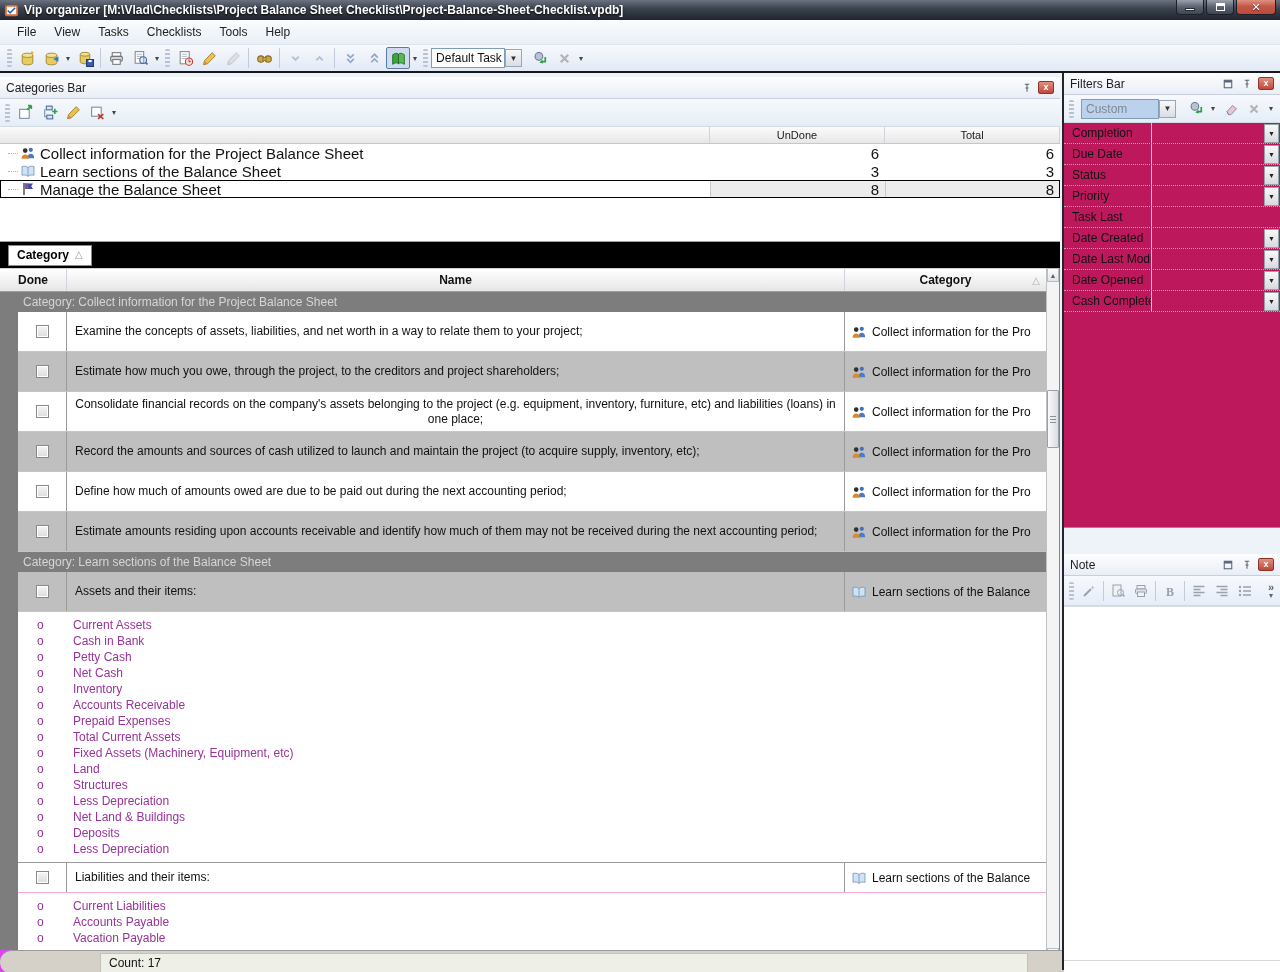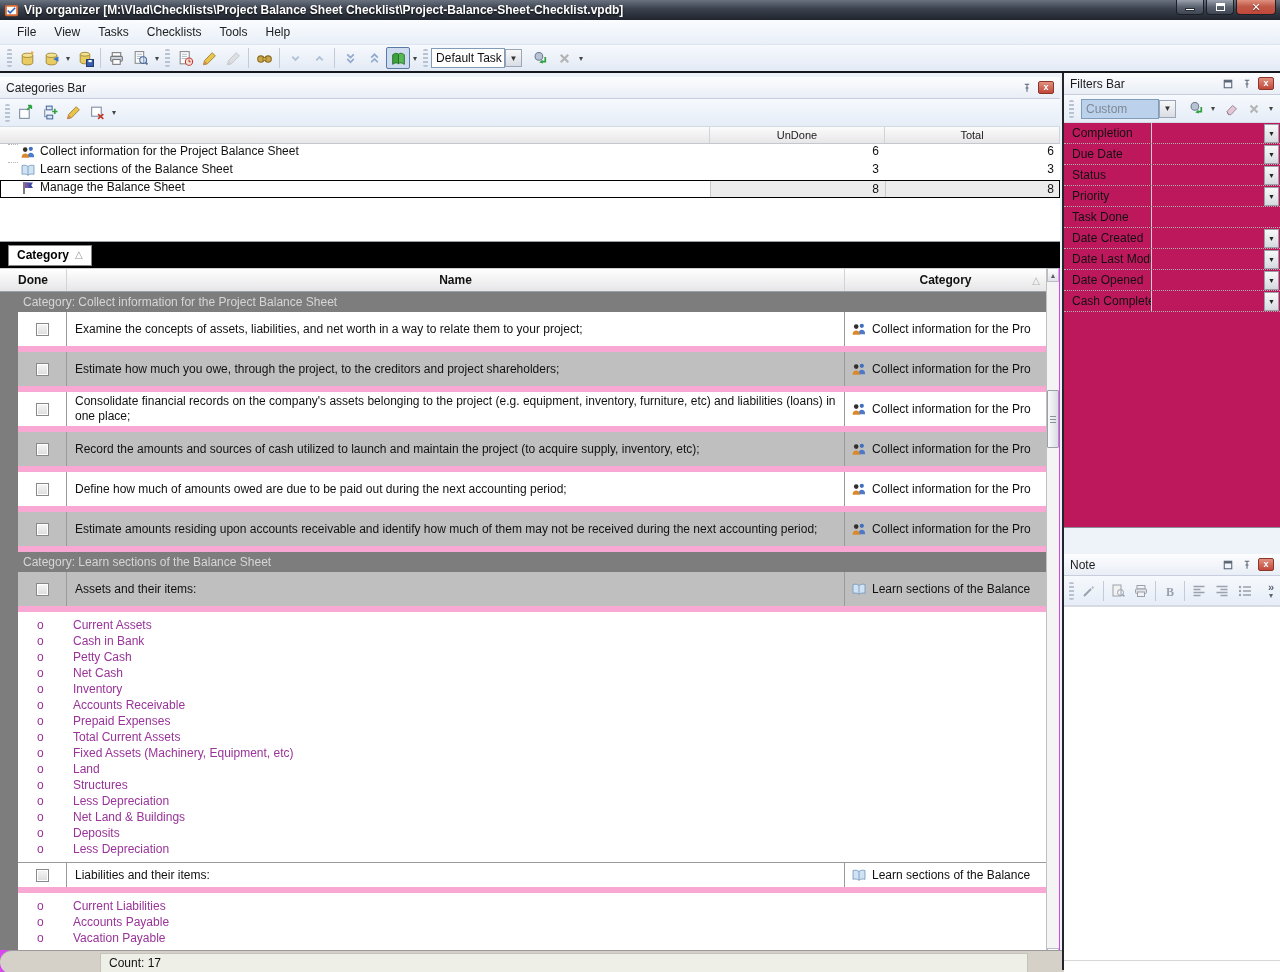--- a/index.html
+++ b/index.html
@@ -47,21 +47,21 @@
   .pt-btn{width:16px;height:14px;display:flex;align-items:center;justify-content:center;margin-left:3px;border:1px solid transparent;}
   .pt-close{width:16px;height:13px;background:linear-gradient(#e09180,var(--close-red));border:1px solid #8e352a;border-radius:2px;color:#fff;font-size:9px;font-weight:bold;display:flex;align-items:center;justify-content:center;margin-left:3px;line-height:1;}
   .panel-toolbar{background:linear-gradient(#f6f9fd,#e6edf7);display:flex;align-items:center;border-bottom:1px solid #d4dae4;}
 
   
   .categories-panel{position:absolute;left:0;top:0;width:1060px;height:165px;background:#fff;border-bottom:1px solid #9aa0aa;}
   .categories-panel .panel-toolbar{height:28px;padding:0 2px;}
   .cat-grid-header{height:17px;display:flex;background:linear-gradient(#fbfbfb,#e7e7e9);border-bottom:1px solid #c4c8ce;font-size:11px;color:#222;}
   .cgh-label{flex:1;border-right:1px solid #d0d4da;}
   .cgh-col{width:175px;text-align:center;border-right:1px solid #d0d4da;padding-top:2px;}
-  .cat-row{height:18px;display:flex;align-items:flex-start;font-size:12px;position:relative;}
+  .cat-row{height:18px;display:flex;align-items:center;font-size:15px;position:relative;}
   .cat-row .tree-dots{width:10px;height:0;border-top:1px dotted #b4b4b4;margin-left:8px;}
   .cat-row .cicon{width:16px;height:16px;margin:0 4px 0 2px;flex:none;}
   .cat-row .clabel{flex:1;white-space:nowrap;overflow:hidden;}
   .cat-row .cnum{width:175px;text-align:right;padding-right:6px;flex:none;}
   .cat-row.selected{outline:1px solid #000;outline-offset:-1px;background:#fff;}
   .cat-row.selected .cnum{background:#ececec;border-left:1px solid #c8c8c8;height:100%;display:flex;align-items:center;justify-content:flex-end;}
 
   
   .band{position:absolute;left:0;top:165px;width:1060px;height:26px;background:var(--band-bg);display:flex;align-items:center;padding-left:8px;}
   .band-chip{background:#fff;border:1px solid #888;padding:2px 8px 3px 8px;font-size:12px;font-weight:bold;color:#000;display:flex;align-items:center;gap:6px;}
@@ -70,21 +70,21 @@
   .grid-header{position:absolute;left:0;top:191px;width:1046px;height:24px;background:linear-gradient(#ffffff,#e6e6e8);border-bottom:1px solid #9aa0a6;border-top:1px solid #d0d0d0;display:flex;font-size:12px;font-weight:bold;}
   .gh-done{width:67px;border-right:1px solid #d0d4da;display:flex;align-items:center;justify-content:center;}
   .gh-name{width:778px;border-right:1px solid #d0d4da;display:flex;align-items:center;justify-content:center;}
   .gh-cat{flex:1;display:flex;align-items:center;justify-content:center;position:relative;}
   .gh-cat .tri{position:absolute;right:6px;font-weight:normal;color:#b0b0b0;font-size:10px;}
 
   .grid-body{position:absolute;left:0;top:215px;width:1046px;height:658px;background:#fff;overflow:hidden;}
   .indent-strip{position:absolute;left:0;top:0;width:18px;height:100%;background:var(--group-bg);}
   .group-row{height:20px;background:var(--group-bg);color:#d6d6d6;font-size:12px;display:flex;align-items:center;gap:8px;padding-left:4px;}
   .collapse-box{width:11px;height:11px;background:#6e6e6e;border:1px solid #d8d8d8;color:#fff;font-size:9px;line-height:9px;text-align:center;flex:none;}
-  .trow{display:flex;margin-left:18px;border-bottom:6px solid #f9a8d4;background:#fff;}
+  .trow{display:flex;margin-left:18px;border-bottom:1px solid #f9a8d4;background:#fff;text-align:center;}
   .trow.alt{background:var(--row-alt);}
   .cell-done{width:49px;border-right:1px solid #9a9a9a;display:flex;align-items:center;justify-content:center;flex:none;}
   .checkbox{width:13px;height:13px;border:1px solid #898989;background:linear-gradient(#f6f6f6,#dcdcdc);box-shadow:inset 0 0 0 1px #fff;}
   .cell-name{width:778px;border-right:1px solid #9a9a9a;padding:4px 8px;font-size:12px;line-height:15px;display:flex;align-items:center;flex:none;}
   .cell-cat{flex:1;display:flex;align-items:center;gap:5px;padding-left:6px;font-size:12px;white-space:nowrap;overflow:hidden;}
   .cell-cat svg{flex:none;}
   .note-block{margin-left:18px;background:#fff;padding-top:5px;}
   .note-item{height:16px;font-size:12px;color:var(--link-purple);display:flex;align-items:center;}
   .note-item .o{width:55px;text-align:left;padding-left:19px;flex:none;}
   .note-item .ptxt{text-decoration:none;color:var(--link-purple);}
@@ -733,21 +733,21 @@
           </span>
       </div>
       <div class="filter-row">
         <span class="fr-label">Priority</span>
         <span class="fr-value"></span>
         <span class="fr-btn">
             <span>▼</span>
           </span>
       </div>
       <div class="filter-row">
-        <span class="fr-label">Task Done</span>
+        <span class="fr-label">Task Last</span>
         <span class="fr-value"></span>
       </div>
       <div class="filter-row">
         <span class="fr-label">Date Created</span>
         <span class="fr-value"></span>
         <span class="fr-btn">
             <span>▼</span>
           </span>
       </div>
       <div class="filter-row">

